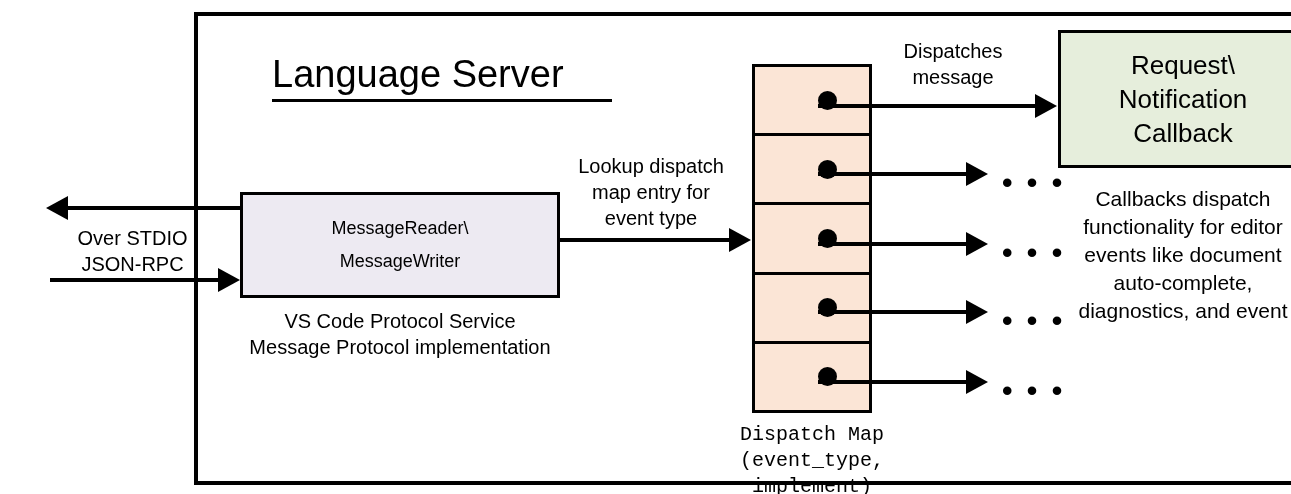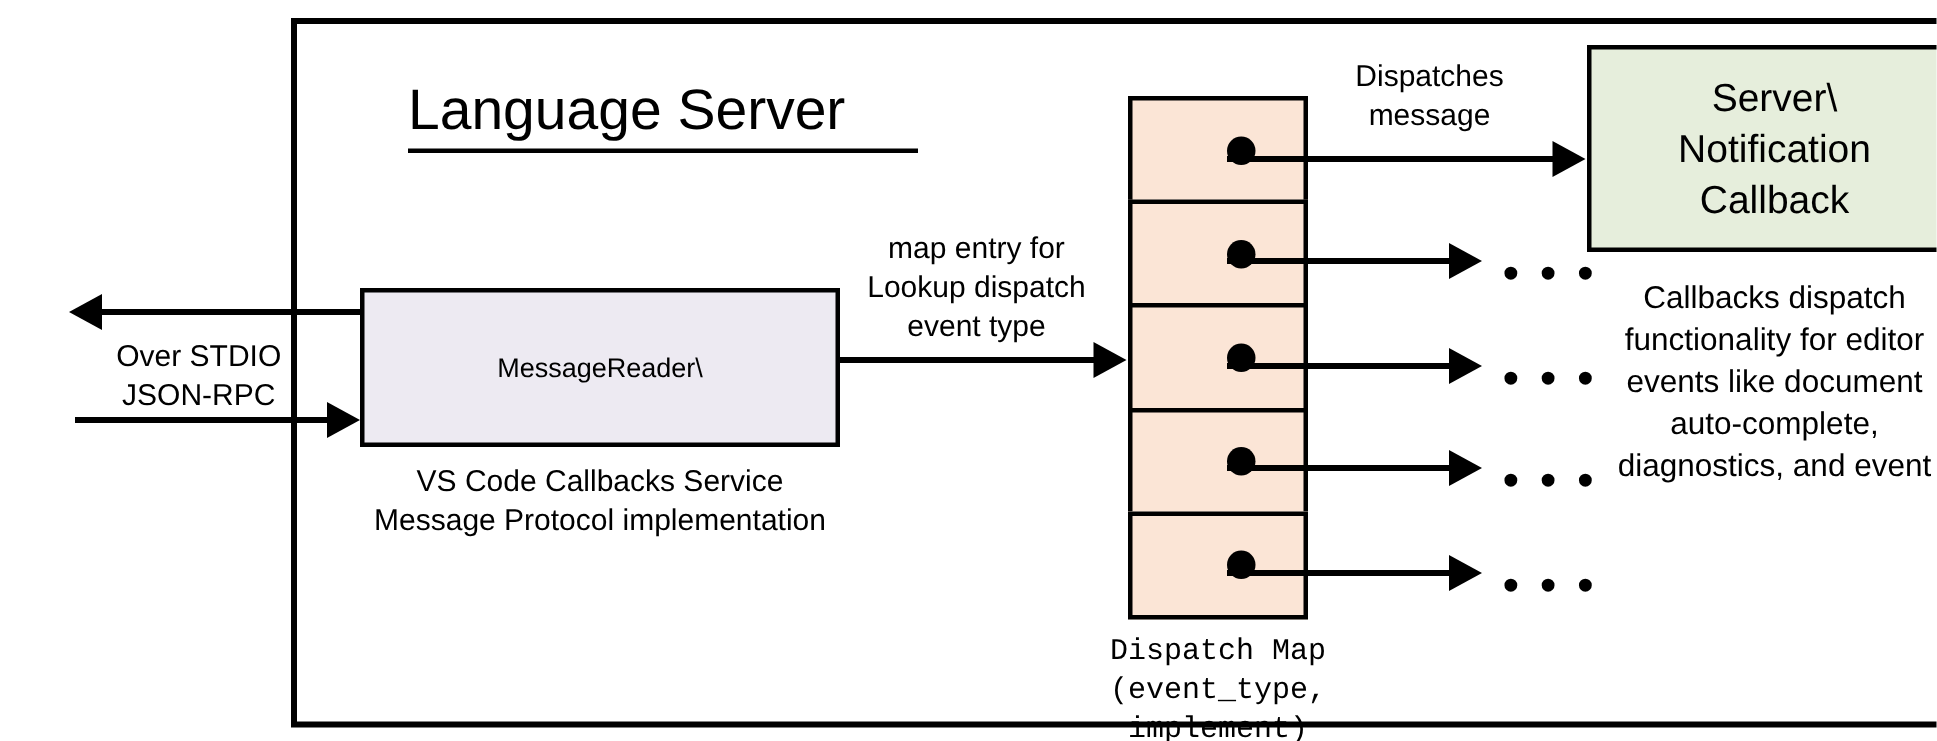--- a/index.html
+++ b/index.html
@@ -151,34 +151,35 @@
   <div class="abs arrow-r" style="left:178px; top:268px;"></div>
 
   <div class="abs annot" style="left:20px; top:225px; width:145px;">
     <div>Over STDIO</div>
     <div>JSON-RPC</div>
   </div>
 
   <div class="abs box box-reader">
     <div>
       <div>MessageReader\</div>
+      <div>MessageWriter</div>
     </div>
   </div>
 
   <div class="abs caption" style="left:185px; top:308px; width:350px;">
-    <div>VS Code Callbacks Service</div>
+    <div>VS Code Protocol Service</div>
     <div>Message Protocol implementation</div>
   </div>
 
   <div class="abs hline" style="left:520px; top:238px; width:171px;"></div>
   <div class="abs arrow-r" style="left:689px; top:228px;"></div>
 
   <div class="abs annot" style="left:518px; top:153px; width:186px;">
+    <div>Lookup dispatch</div>
     <div>map entry for</div>
-    <div>Lookup dispatch</div>
     <div>event type</div>
   </div>
 
   <div class="abs dispatch-table">
     <div class="dispatch-row">
       <span class="dispatch-dot"></span>
     </div>
     <div class="dispatch-row">
       <span class="dispatch-dot"></span>
     </div>
@@ -217,21 +218,21 @@
   <div class="abs hline" style="left:778px; top:310px; width:150px;"></div>
   <div class="abs arrow-r" style="left:926px; top:300px;"></div>
   <div class="abs ellipsis" style="left:962px; top:316px;">• • •</div>
 
   <div class="abs hline" style="left:778px; top:380px; width:150px;"></div>
   <div class="abs arrow-r" style="left:926px; top:370px;"></div>
   <div class="abs ellipsis" style="left:962px; top:386px;">• • •</div>
 
   <div class="abs box box-callback">
     <div>
-      <div>Server\</div>
+      <div>Request\</div>
       <div>Notification</div>
       <div>Callback</div>
     </div>
   </div>
 
   <div class="abs para" style="left:1010px; top:185px; width:266px;">
     <div>Callbacks dispatch</div>
     <div>functionality for editor</div>
     <div>events like document</div>
     <div>auto-complete,</div>

